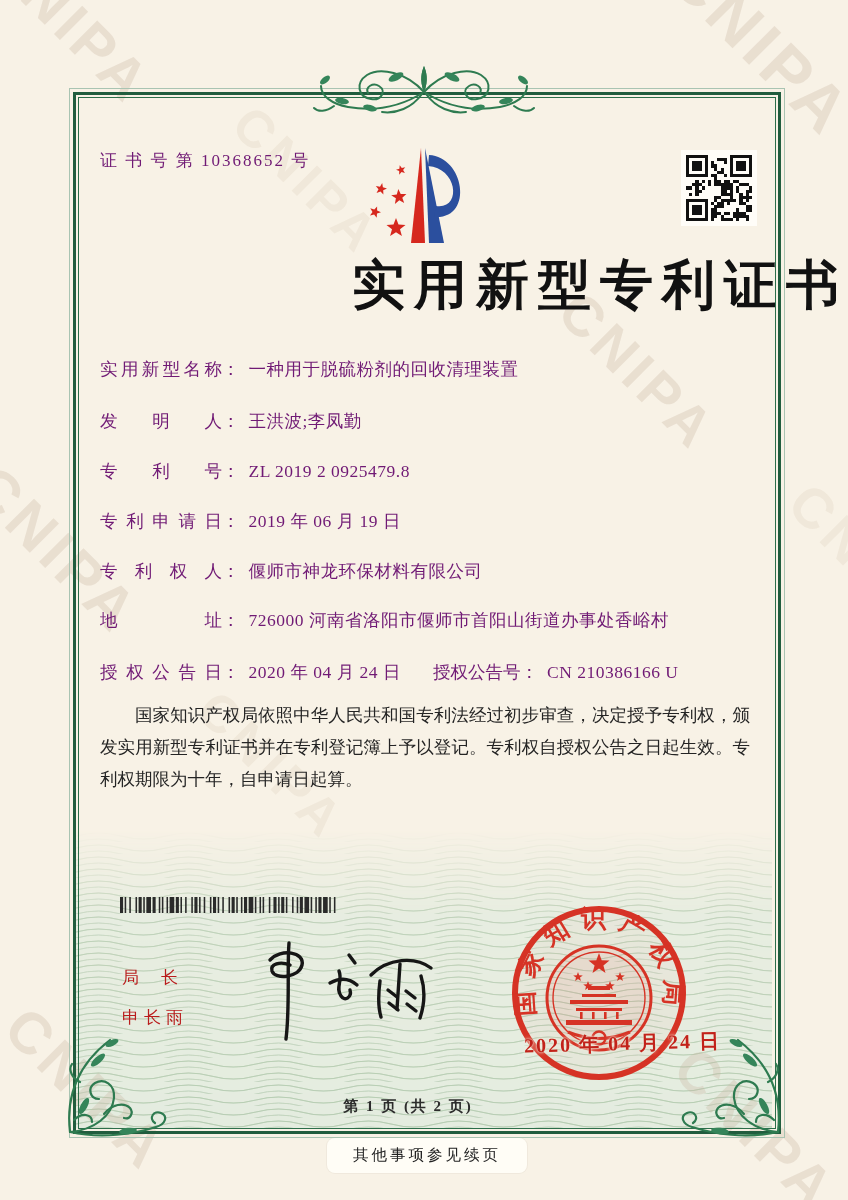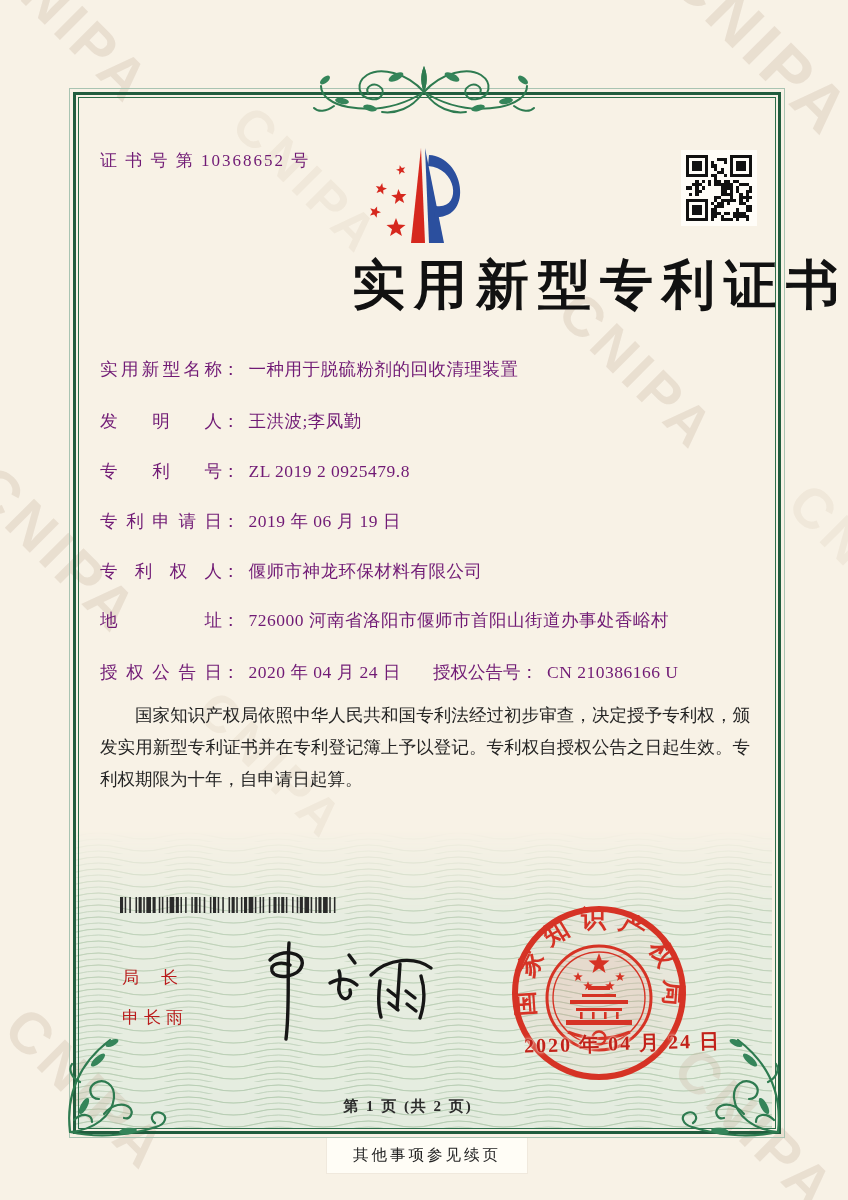--- a/index.html
+++ b/index.html
@@ -46,21 +46,21 @@
 
   .seal{position:absolute;left:508px;top:902px;width:182px;height:182px;z-index:3;opacity:.95;}
   .sealdate{position:absolute;left:524px;top:1030px;z-index:3;font-size:20px;font-weight:600;
             color:#c2221a;letter-spacing:2px;white-space:nowrap;transform:rotate(-1.5deg);
             text-shadow:0 0 4px #f0ecdc,0 0 2px #f0ecdc;}
 
   .pageno{position:absolute;left:0;top:1097px;width:816px;text-align:center;
           font-size:15px;letter-spacing:2px;color:#2c2c2c;z-index:3;font-weight:bold;}
   .note{position:absolute;left:327px;top:1138px;background:#fffdf6;padding:7px 26px;
         font-size:15.5px;letter-spacing:3px;color:#222;z-index:3;
-        box-shadow:0 0 0 1px rgba(120,110,90,.06);}
+        box-shadow:0 0 0 1px rgba(120,110,90,.06);border-radius:8px;}
 
   .ornament-top{position:absolute;left:304px;top:64px;width:240px;height:54px;z-index:5;}
   .corner{position:absolute;width:122px;height:114px;z-index:5;}
   .corner.bl{left:58px;top:1026px;}
   .corner.br{left:668px;top:1026px;transform:scaleX(-1);}
 </style>
 </head>
 <body>
 
 <div class="wm" style="left:-30px;top:-12px;font-size:58px;">CNIPA</div>

